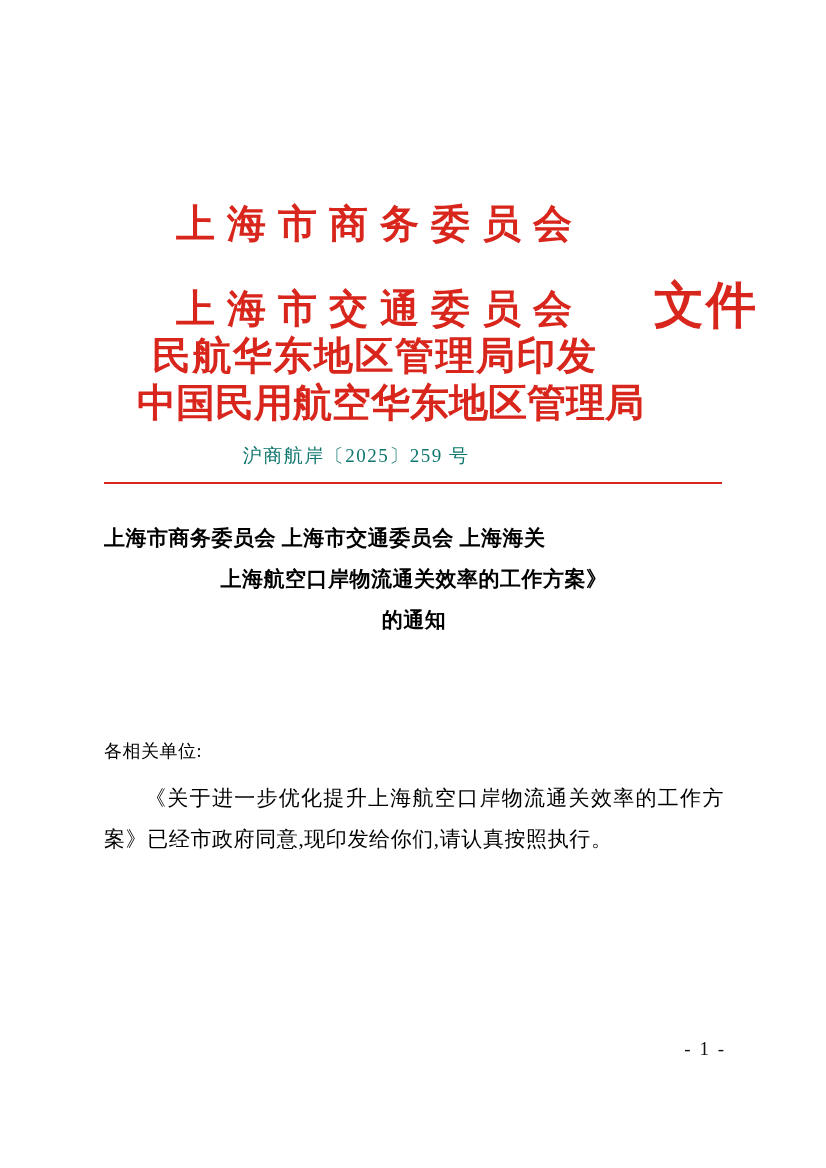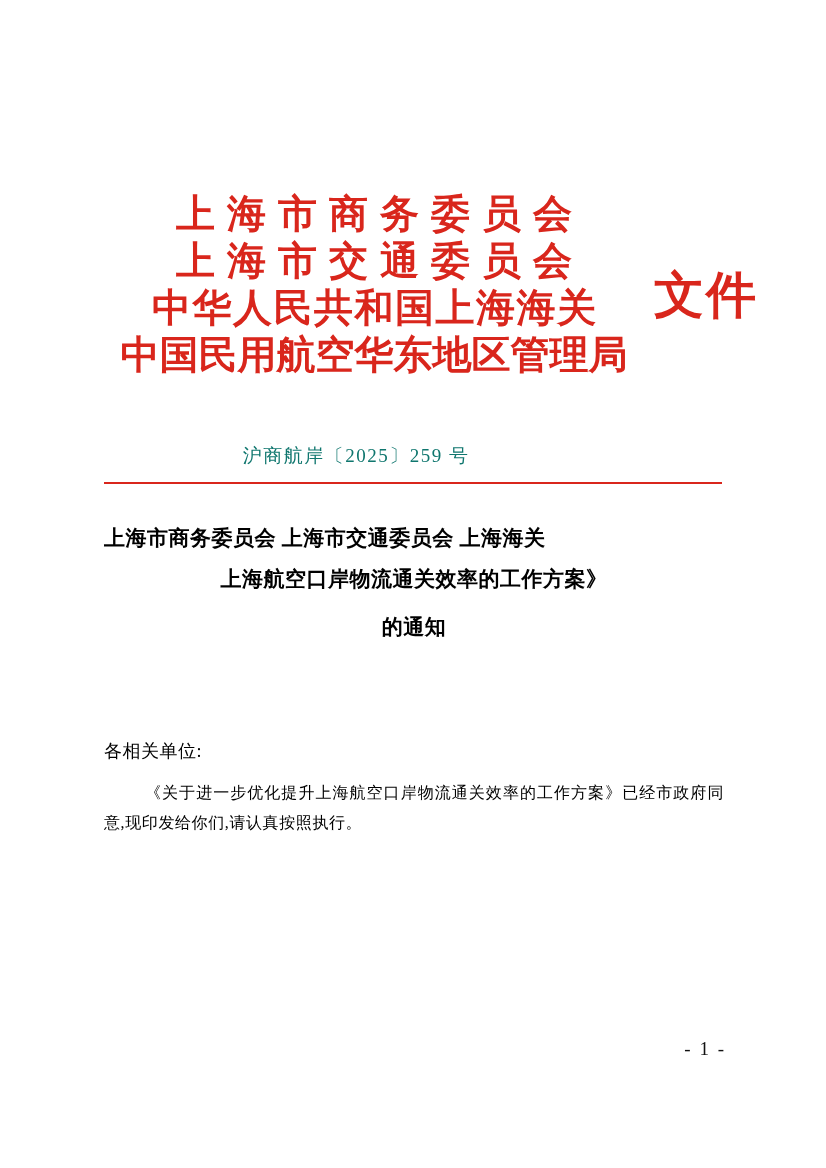--- a/index.html
+++ b/index.html
@@ -19,44 +19,44 @@
   .page {
     position: absolute;
     top: 0; left: 0;
     width: 826px;
     height: 1168px;
   }
 
   
   .masthead {
     position: absolute;
-    top: 190px;
+    top: 200px;
     left: 0;
     width: 826px;
     height: 205px;
   }
   .mast-lines {
     position: absolute;
     left: 104px;
     top: 0;
     width: 540px;
   }
   .mast-line {
     color: #d9261c;
     font-family: "Liberation Serif", "DejaVu Serif", serif;
     font-weight: bold;
     font-size: 39px;
     line-height: 47px;
     white-space: nowrap;
     text-align: center;
   }
   .mast-line.sp1 { letter-spacing: 12px; text-indent: 12px; }
-  .mast-line.sp2 { letter-spacing: 12px; text-indent: 12px; }
+  .mast-line.sp2 { letter-spacing: 12px; text-indent: 12px; margin-top: 38px; }
   .mast-line.sp3 { letter-spacing: 1.5px; text-indent: 1.5px; }
-  .mast-line.sp4 { letter-spacing: 0px; }
+  .mast-line.sp4 { letter-spacing: 0px; text-align: right; }
 
   .mast-wenjian {
     position: absolute;
     left: 654px;
     top: 83px;
     color: #d9261c;
     font-family: "Liberation Serif", "DejaVu Serif", serif;
     font-weight: bold;
     font-size: 50px;
     line-height: 44px;
@@ -96,38 +96,38 @@
     font-weight: bold;
     font-size: 21px;
     line-height: 41px;
     color: #000;
     letter-spacing: 0.5px;
   }
   .doc-title .tl { display: block; white-space: nowrap; }
   .doc-title .tl.l1 { text-align: left; }
   .doc-title .tl.l2 { text-align: left; }
   .doc-title .tl.l3 { text-align: center; }
-  .doc-title .tl.l4 { text-align: center; margin-top: 7px; }
+  .doc-title .tl.l4 { text-align: center; }
 
   
   .salutation {
     position: absolute;
     top: 733px;
     left: 104px;
     font-size: 18px;
     line-height: 36px;
     letter-spacing: 0.5px;
   }
   .body-para {
     position: absolute;
     top: 778px;
     left: 104px;
     width: 620px;
-    font-size: 16px;
-    line-height: 30px;
+    font-size: 21px;
+    line-height: 41px;
     letter-spacing: 0.6px;
     text-align: justify;
     text-justify: inter-ideograph;
     text-indent: 41px;
   }
 
   
   .page-number {
     position: absolute;
     top: 1038px;
@@ -143,21 +143,21 @@
 </style>
 </head>
 <body>
 
 <div class="page">
 
   <div class="masthead">
     <div class="mast-lines">
       <div class="mast-line sp1">上海市商务委员会</div>
       <div class="mast-line sp2">上海市交通委员会</div>
-      <div class="mast-line sp3">中华人民共和国上海海关</div>
+      <div class="mast-line sp3">民航华东地区管理局印发</div>
       <div class="mast-line sp4">中国民用航空华东地区管理局</div>
     </div>
     <div class="mast-wenjian">文件</div>
   </div>
 
   <div class="doc-number">沪商航岸〔2025〕259 号</div>
 
   <div class="red-rule"></div>
 
   <div class="doc-title">

